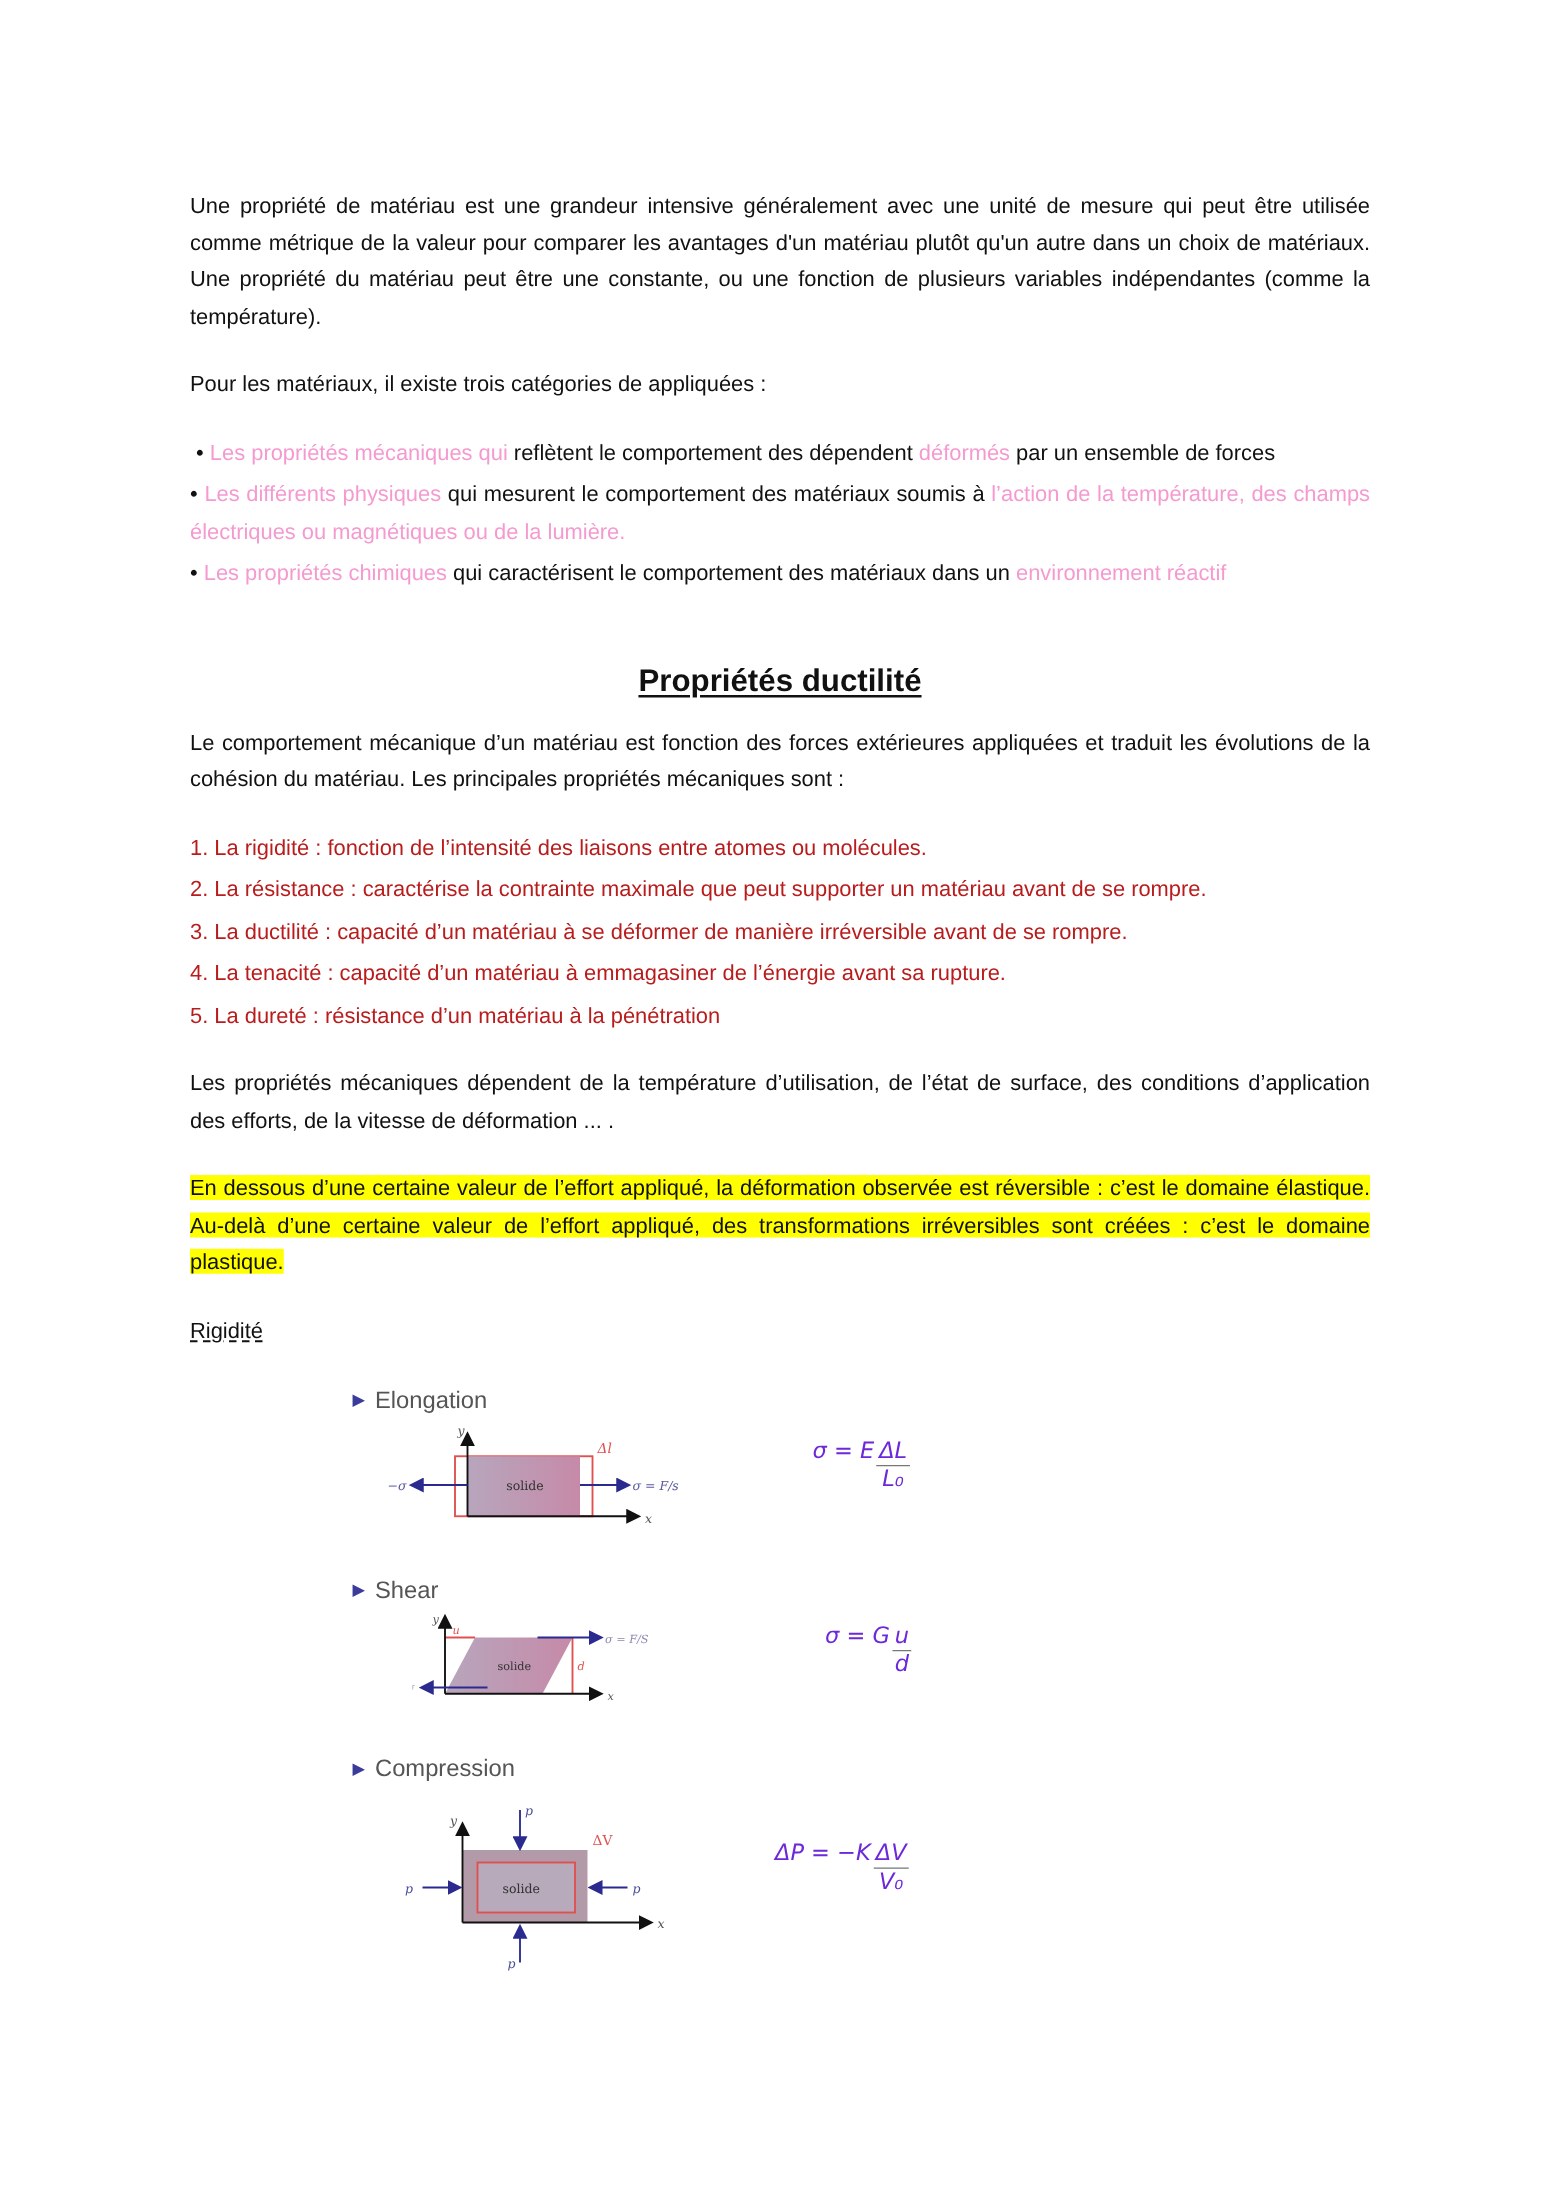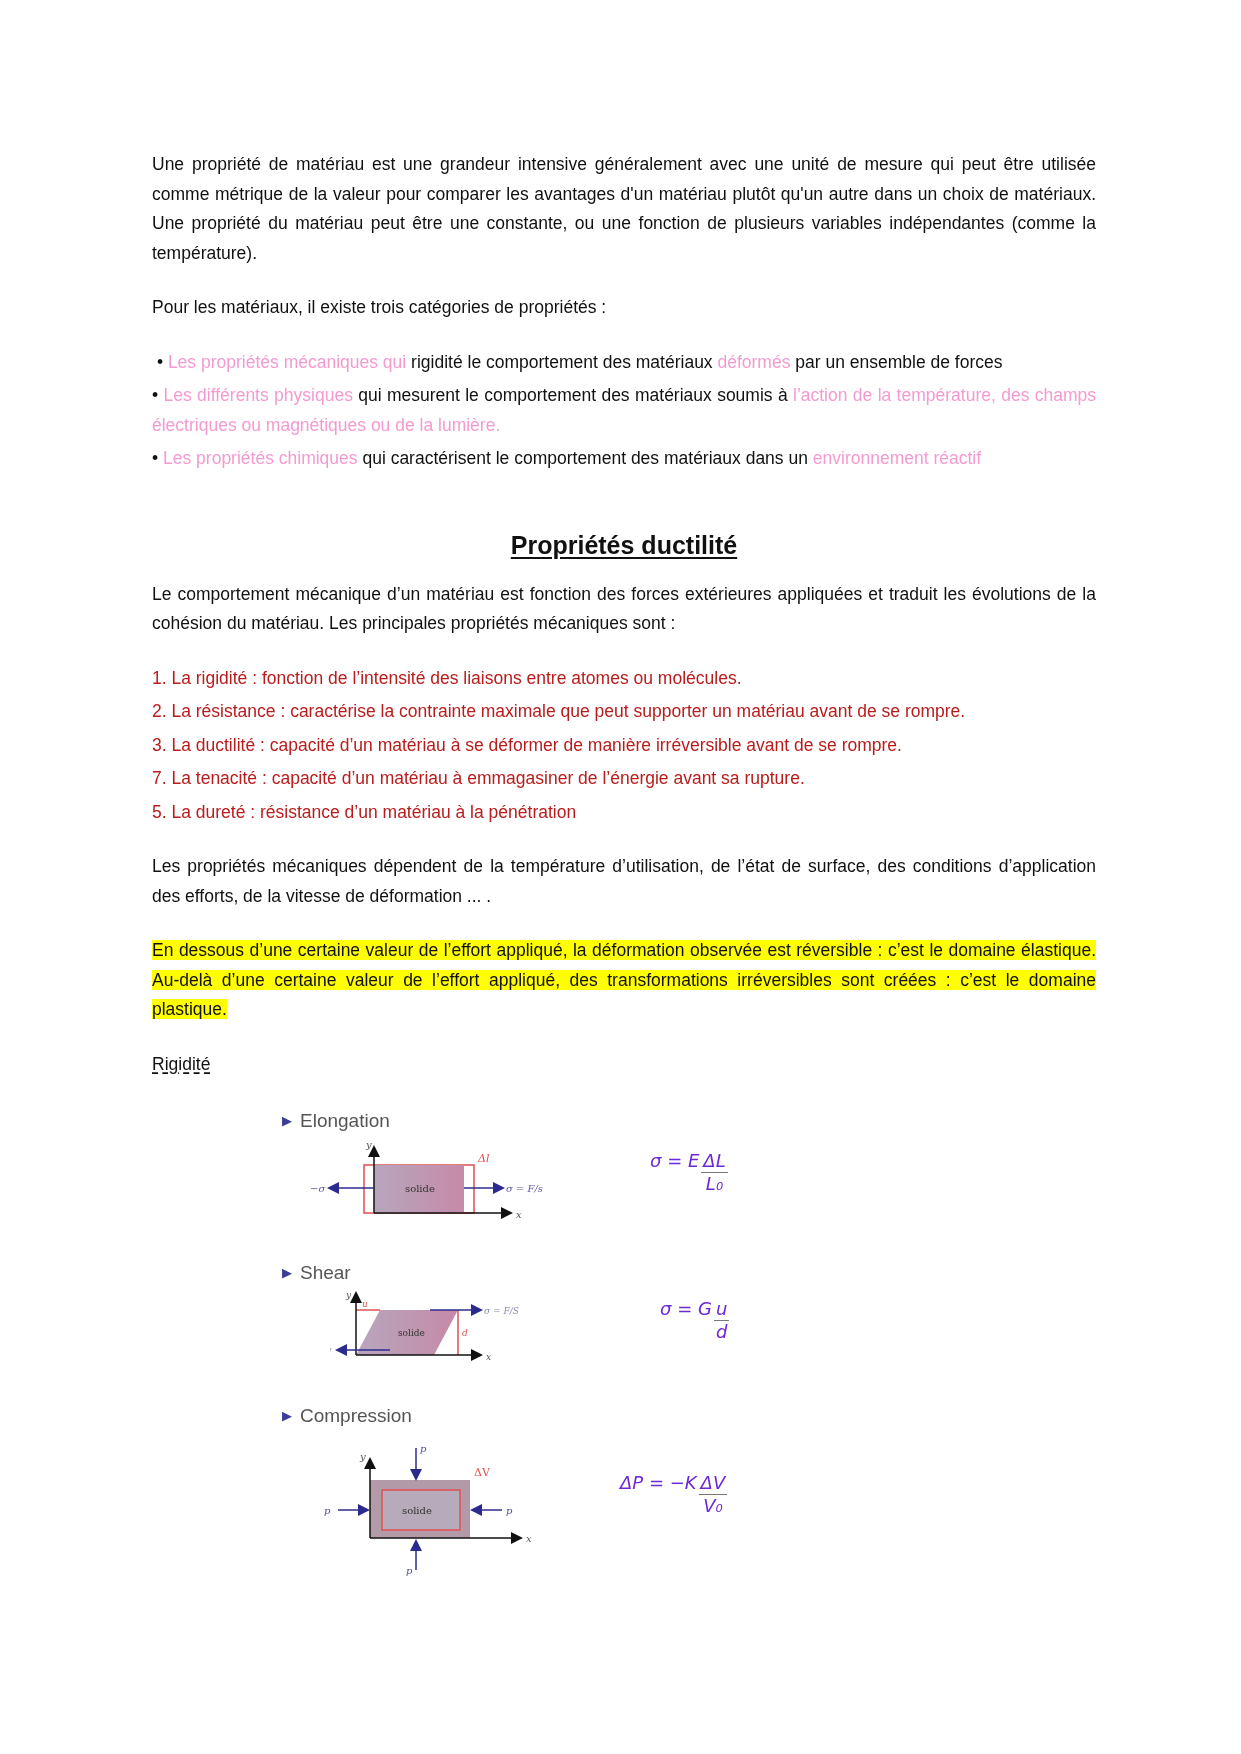--- a/index.html
+++ b/index.html
@@ -24,38 +24,38 @@
   .frac .num { border-bottom:1.5px solid #777; padding:0 2px; line-height:22px; }
   .frac .den { line-height:22px; }
   svg text { font-family:"DejaVu Serif", serif; }
 </style>
 </head>
 <body>
 
 <div class="page">
   <p class="just">Une propriété de matériau est une grandeur intensive généralement avec une unité de mesure qui peut être utilisée comme métrique de la valeur pour comparer les avantages d'un matériau plutôt qu'un autre dans un choix de matériaux. Une propriété du matériau peut être une constante, ou une fonction de plusieurs variables indépendantes (comme la température).</p>
   <div class="gap-s"></div>
-  <p>Pour les matériaux, il existe trois catégories de propriétés :</p>
+  <p>Pour les matériaux, il existe trois catégories de appliquées :</p>
   <div class="gap-s"></div>
 
-  <p>&nbsp;<span>•</span> <span class="pink">Les propriétés mécaniques qui</span><span> rigidité le comportement des matériaux </span><span class="pink">déformés</span><span> par un ensemble de forces</span></p>
+  <p>&nbsp;<span>•</span> <span class="pink">Les propriétés mécaniques qui</span><span> reflètent le comportement des dépendent </span><span class="pink">déformés</span><span> par un ensemble de forces</span></p>
   <p class="just"><span>•</span> <span class="pink">Les différents physiques</span><span> qui mesurent le comportement des matériaux soumis à </span><span class="pink">l’action de la température, des champs électriques ou magnétiques ou de la lumière.</span></p>
   <p><span>•</span> <span class="pink">Les propriétés chimiques</span><span> qui caractérisent le comportement des matériaux dans un </span><span class="pink">environnement réactif</span></p>
 
   <div style="height:50px"></div>
   <h2>Propriétés ductilité</h2>
   <div style="height:14px"></div>
   <p class="just">Le comportement mécanique d’un matériau est fonction des forces extérieures appliquées et traduit les évolutions de la cohésion du matériau. Les principales propriétés mécaniques sont :</p>
   <div class="gap-s"></div>
 
   <div>
     <p class="mag">1. La rigidité : fonction de l’intensité des liaisons entre atomes ou molécules.</p>
     <p class="mag">2. La résistance : caractérise la contrainte maximale que peut supporter un matériau avant de se rompre.</p>
     <p class="mag">3. La ductilité : capacité d’un matériau à se déformer de manière irréversible avant de se rompre.</p>
-    <p class="mag">7. La tenacité : capacité d’un matériau à emmagasiner de l’énergie avant sa rupture.</p>
+    <p class="mag">4. La tenacité : capacité d’un matériau à emmagasiner de l’énergie avant sa rupture.</p>
     <p class="mag">5. La dureté : résistance d’un matériau à la pénétration</p>
   </div>
   <div class="gap-s"></div>
   <p class="just">Les propriétés mécaniques dépendent de la température d’utilisation, de l’état de surface, des conditions d’application des efforts, de la vitesse de déformation ... .</p>
   <div class="gap-s"></div>
   <p class="just"><span class="hl">En dessous d’une certaine valeur de l’effort appliqué, la déformation observée est réversible : c’est le domaine élastique. Au-delà d’une certaine valeur de l’effort appliqué, des transformations irréversibles sont créées : c’est le domaine plastique.</span></p>
   <div class="gap-s"></div>
   <p><span class="sub">Rigidité</span></p>
   <div class="gap-s"></div>
 </div>

